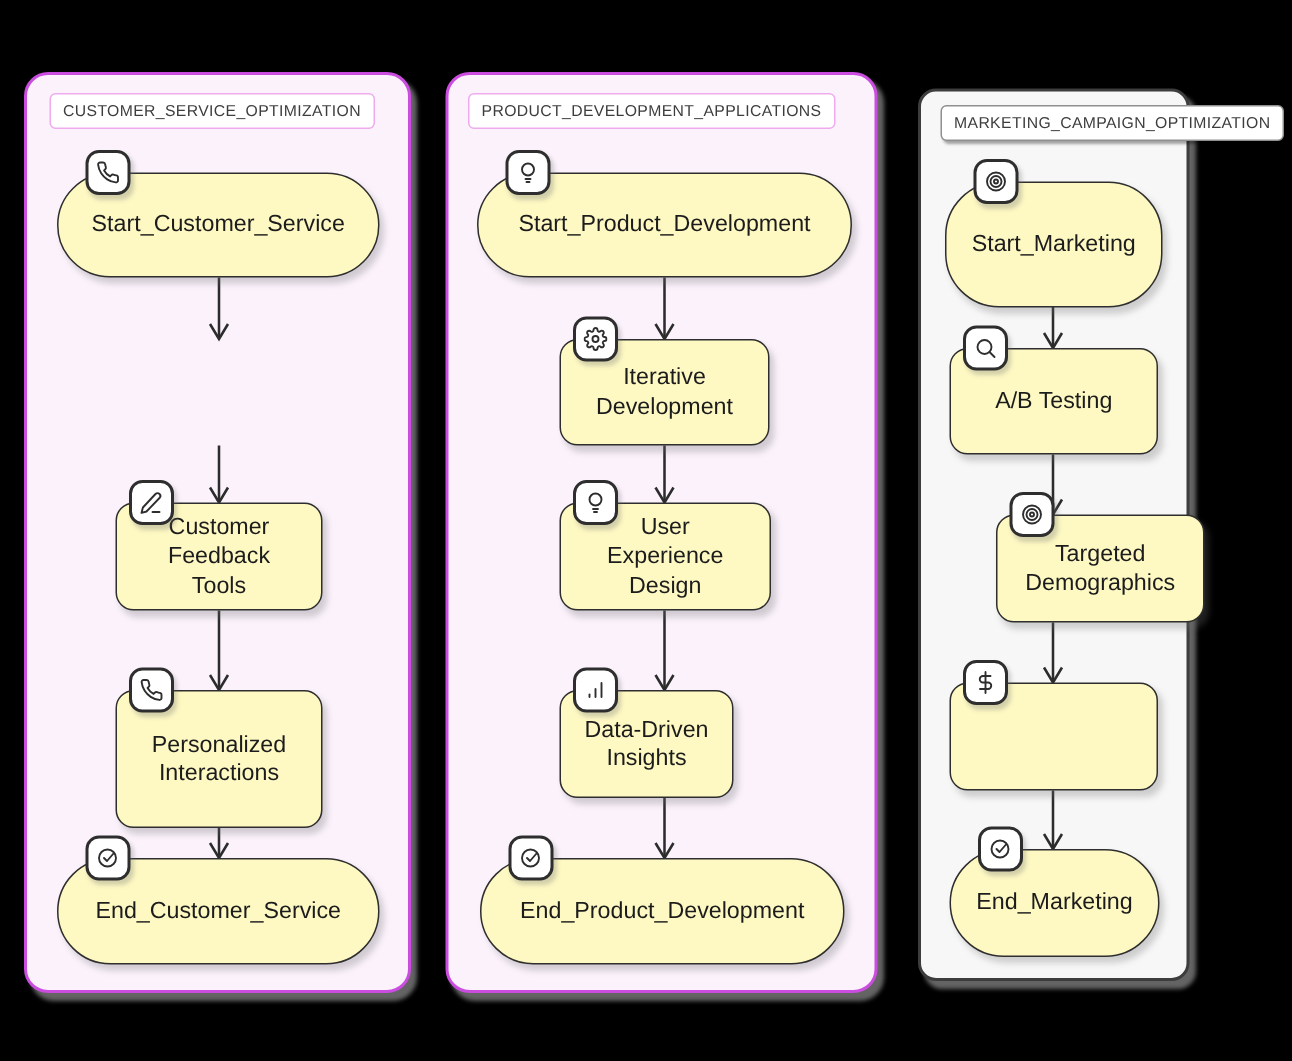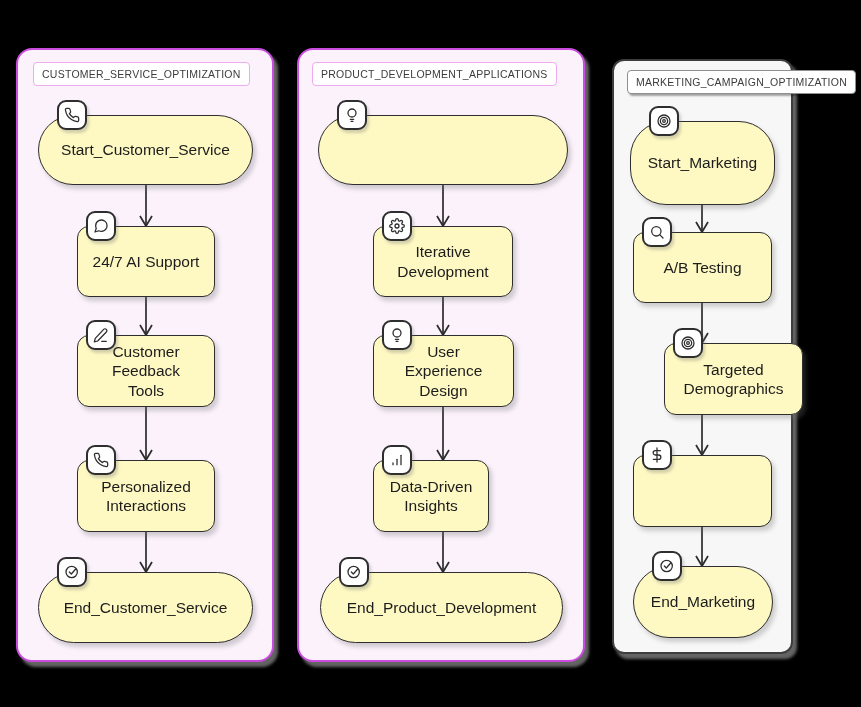--- a/index.html
+++ b/index.html
@@ -45,42 +45,34 @@
 
   <div class="node stadium" style="left:38px;top:115px;width:215px;height:70px">
     <span class="badge">
       <svg width="16" height="16" viewBox="0 0 24 24">
           <path d="M22 16.92v3a2 2 0 0 1-2.18 2 19.79 19.79 0 0 1-8.63-3.07 19.5 19.5 0 0 1-6-6 19.79 19.79 0 0 1-3.07-8.67A2 2 0 0 1 4.11 2h3a2 2 0 0 1 2 1.72 12.84 12.84 0 0 0 .7 2.81 2 2 0 0 1-.45 2.11L8.09 9.91a16 16 0 0 0 6 6l1.27-1.27a2 2 0 0 1 2.11-.45 12.84 12.84 0 0 0 2.81.7A2 2 0 0 1 22 16.92z"></path>
         </svg>
     </span>
     <span>Start_Customer_Service</span>
   </div>
 
-  <div class="node rect" style="left:77px;top:226px;width:138px;height:71px">
-    <span class="badge">
-      <svg width="16" height="16" viewBox="0 0 24 24">
-          <path d="M21 11.5a8.38 8.38 0 0 1-.9 3.8 8.5 8.5 0 0 1-7.6 4.7 8.38 8.38 0 0 1-3.8-.9L3 21l1.9-5.7a8.38 8.38 0 0 1-.9-3.8 8.5 8.5 0 0 1 4.7-7.6 8.38 8.38 0 0 1 3.8-.9h.5a8.48 8.48 0 0 1 8 8v.5z"></path>
-        </svg>
-    </span>
-    <span>24/7 AI Support</span>
-  </div>
 
   <div class="node rect" style="left:77px;top:335px;width:138px;height:72px">
     <span class="badge">
       <svg width="16" height="16" viewBox="0 0 24 24">
           <path d="M16 3.5a2.8 2.8 0 1 1 4 4L7 21l-5 1.4L3.4 17 16 3.5z"></path>
           <line x1="13" y1="21.5" x2="20" y2="21.5"></line>
         </svg>
     </span>
     <span>Customer
 Feedback
 Tools</span>
   </div>
 
-  <div class="node rect" style="left:77px;top:460px;width:138px;height:72px">
+  <div class="node rect" style="left:77px;top:460px;width:138px;height:92px">
     <span class="badge">
       <svg width="16" height="16" viewBox="0 0 24 24">
           <path d="M22 16.92v3a2 2 0 0 1-2.18 2 19.79 19.79 0 0 1-8.63-3.07 19.5 19.5 0 0 1-6-6 19.79 19.79 0 0 1-3.07-8.67A2 2 0 0 1 4.11 2h3a2 2 0 0 1 2 1.72 12.84 12.84 0 0 0 .7 2.81 2 2 0 0 1-.45 2.11L8.09 9.91a16 16 0 0 0 6 6l1.27-1.27a2 2 0 0 1 2.11-.45 12.84 12.84 0 0 0 2.81.7A2 2 0 0 1 22 16.92z"></path>
         </svg>
     </span>
     <span>Personalized
 Interactions</span>
   </div>
 
   <div class="node stadium" style="left:38px;top:572px;width:215px;height:71px">
@@ -114,20 +106,21 @@
   <div class="panel-title pt-pink" style="left:312px;top:62px">PRODUCT_DEVELOPMENT_APPLICATIONS</div>
 
   <div class="node stadium" style="left:318px;top:115px;width:250px;height:70px">
     <span class="badge">
       <svg width="16" height="16" viewBox="0 0 24 24">
           <circle cx="12" cy="9" r="6"></circle>
           <line x1="9.5" y1="18.5" x2="14.5" y2="18.5"></line>
           <line x1="10.5" y1="21.5" x2="13.5" y2="21.5"></line>
         </svg>
     </span>
+    <span>Start_Product_Development</span>
   </div>
 
   <div class="node rect" style="left:373px;top:226px;width:140px;height:71px">
     <span class="badge">
       <svg width="16" height="16" viewBox="0 0 24 24">
           <circle cx="12" cy="12" r="3"></circle>
           <path d="M19.4 15a1.65 1.65 0 0 0 .33 1.82l.06.06a2 2 0 0 1 0 2.83 2 2 0 0 1-2.83 0l-.06-.06a1.65 1.65 0 0 0-1.82-.33 1.65 1.65 0 0 0-1 1.51V21a2 2 0 0 1-2 2 2 2 0 0 1-2-2v-.09A1.65 1.65 0 0 0 9 19.4a1.65 1.65 0 0 0-1.82.33l-.06.06a2 2 0 0 1-2.83 0 2 2 0 0 1 0-2.83l.06-.06a1.65 1.65 0 0 0 .33-1.82 1.65 1.65 0 0 0-1.51-1H3a2 2 0 0 1-2-2 2 2 0 0 1 2-2h.09A1.65 1.65 0 0 0 4.6 9a1.65 1.65 0 0 0-.33-1.82l-.06-.06a2 2 0 0 1 0-2.83 2 2 0 0 1 2.83 0l.06.06a1.65 1.65 0 0 0 1.82.33H9a1.65 1.65 0 0 0 1-1.51V3a2 2 0 0 1 2-2 2 2 0 0 1 2 2v.09a1.65 1.65 0 0 0 1 1.51 1.65 1.65 0 0 0 1.82-.33l.06-.06a2 2 0 0 1 2.83 0 2 2 0 0 1 0 2.83l-.06.06a1.65 1.65 0 0 0-.33 1.82V9a1.65 1.65 0 0 0 1.51 1H21a2 2 0 0 1 2 2 2 2 0 0 1-2 2h-.09a1.65 1.65 0 0 0-1.51 1z"></path>
         </svg>
     </span>
     <span>Iterative

